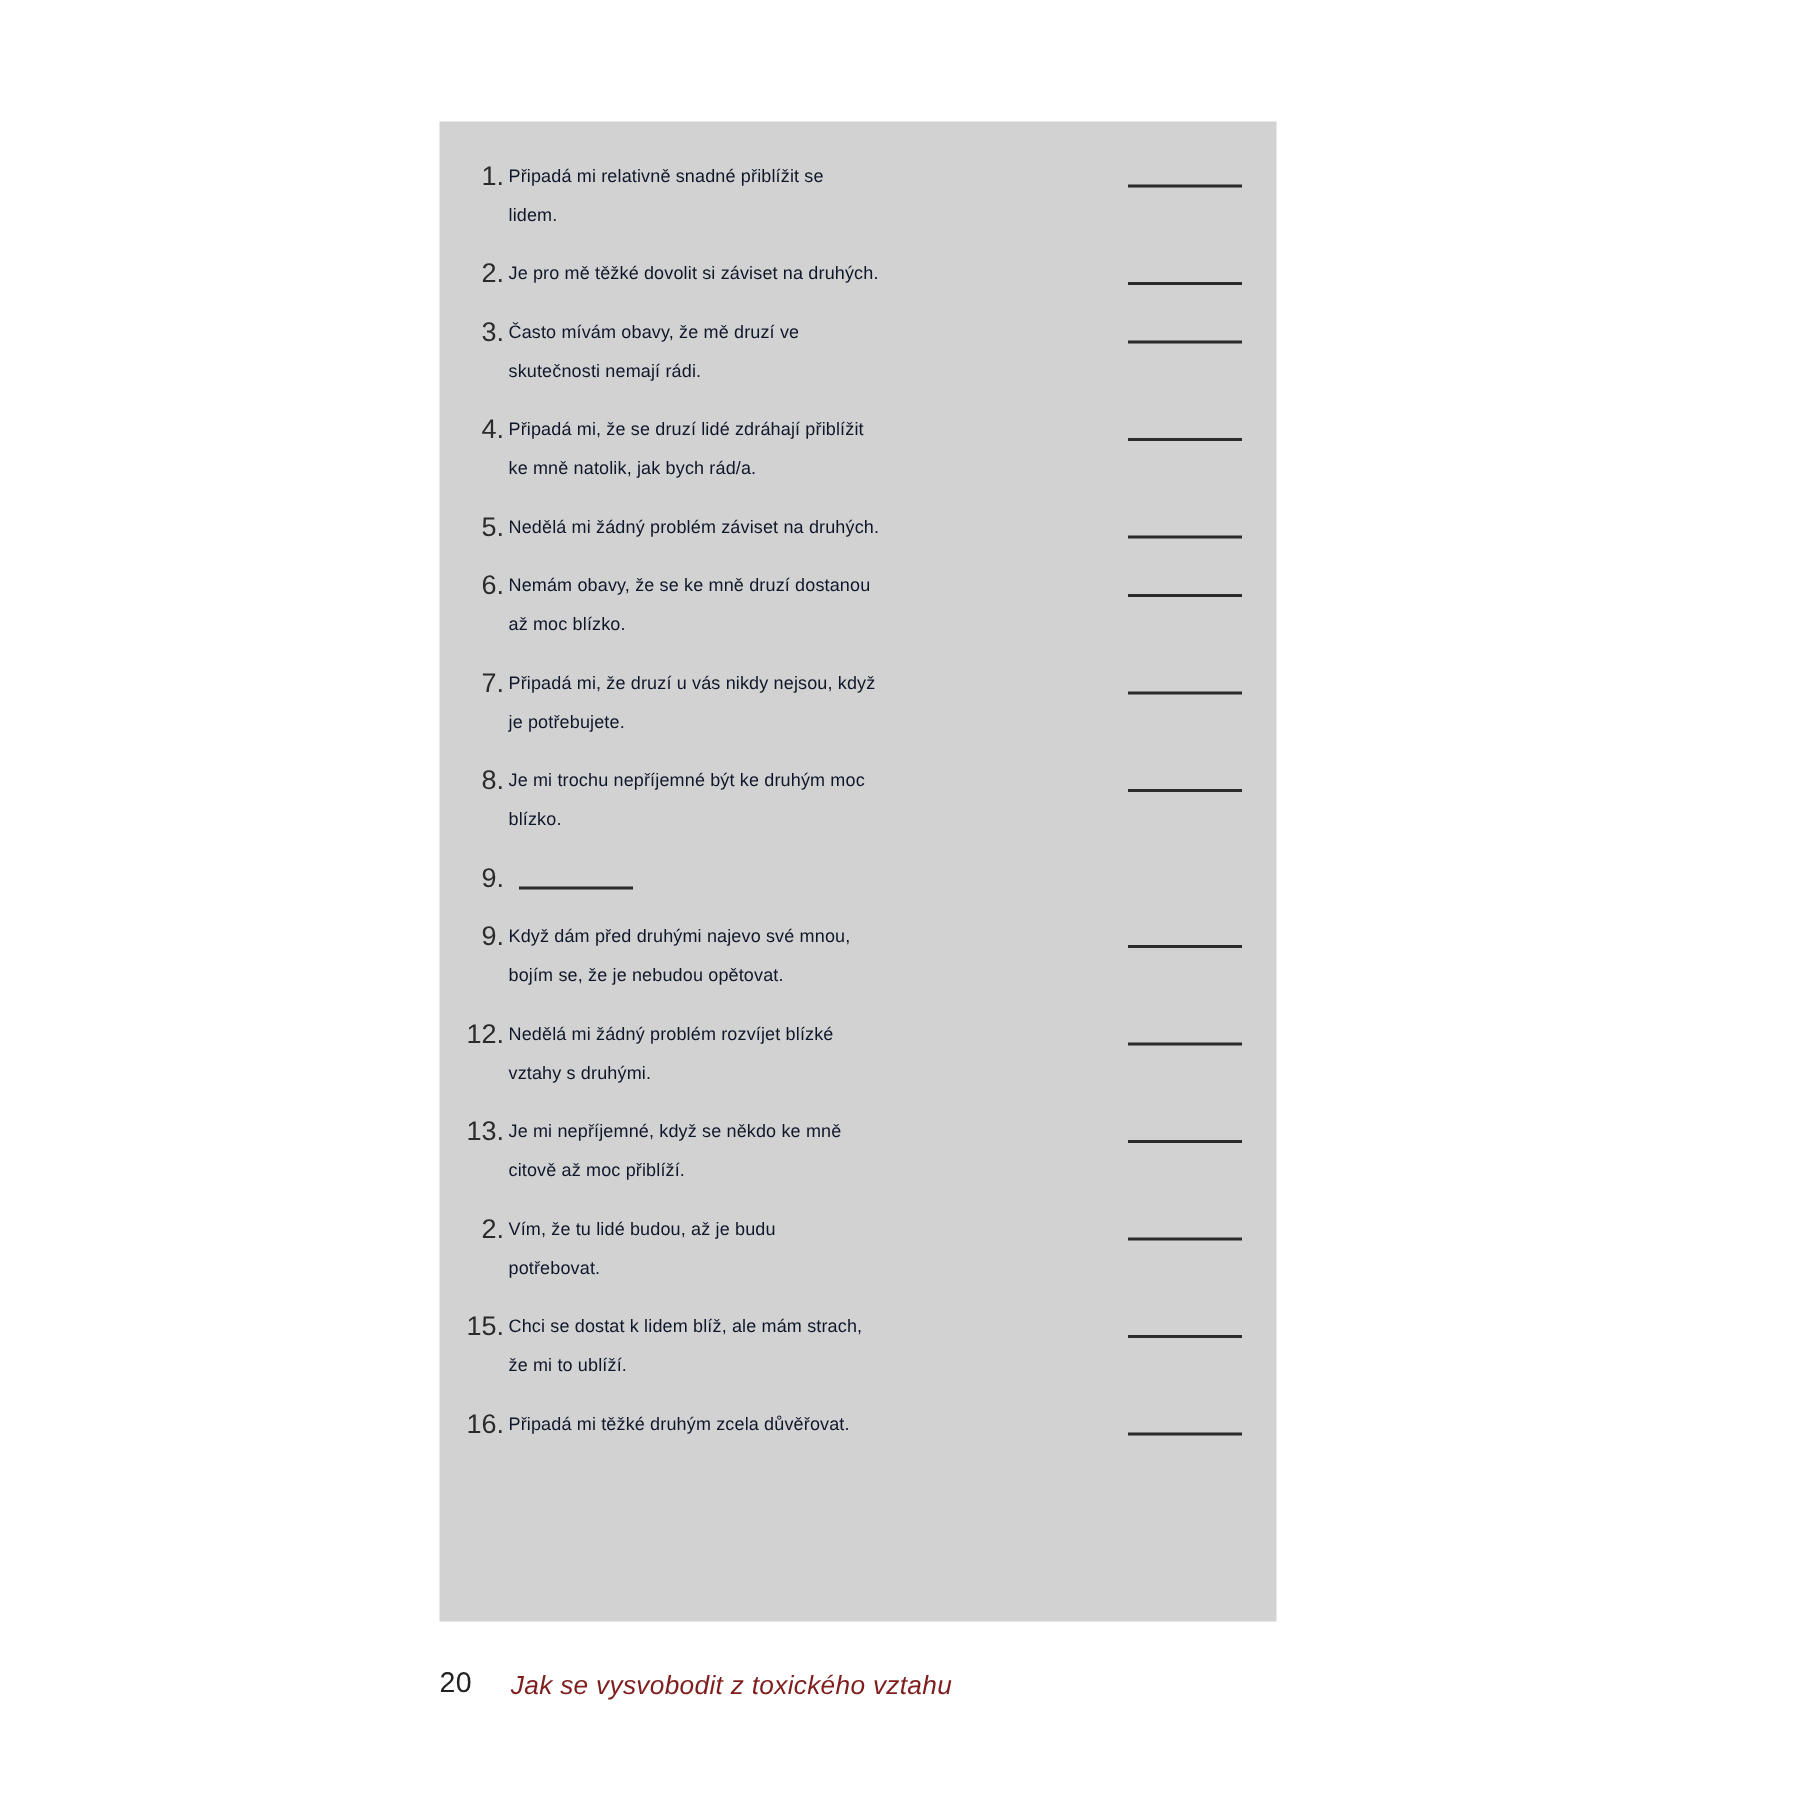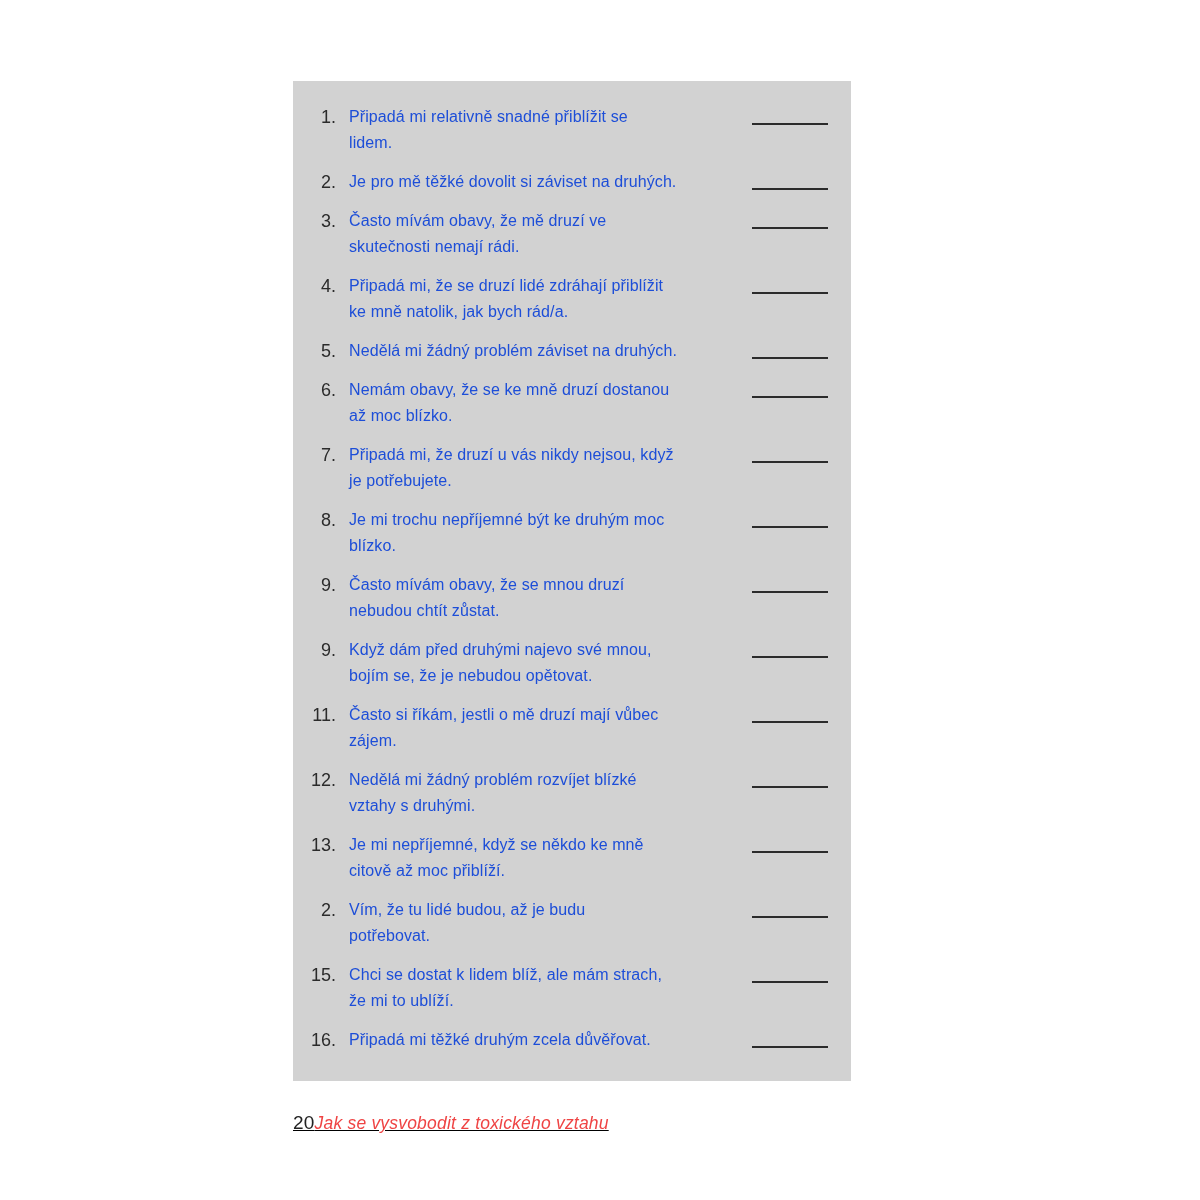--- a/index.html
+++ b/index.html
@@ -32,51 +32,51 @@
   }
   .q-num {
     flex: 0 0 27px;
     text-align: right;
     font-size: 18px;
     line-height: 26px;
     color: #2b2b2b;
   }
   .q-text {
     flex: 1 1 auto;
-    margin-left: 13px;
-    font-size: 16px;
+    margin-left: 3px;
+    font-size: 12px;
     line-height: 26px;
-    color: #1d4ed8;
+    color: #0f172a;
     white-space: pre-line;
     letter-spacing: 0.1px;
   }
   .q-blank {
     flex: 0 0 76px;
     height: 2px;
     background: #2b2b2b;
     margin-left: 10px;
     margin-top: 19px;
   }
   .footer {
     position: absolute;
     left: 293px;
     top: 1112px;
     display: flex;
     align-items: flex-end;
-    text-decoration: underline;
   }
   .footer-page-num {
     font-size: 19px;
     color: #222222;
     letter-spacing: 0.2px;
   }
   .footer-title {
+    margin-left: 26px;
     font-size: 17.5px;
     font-style: italic;
-    color: #ef4444;
+    color: #7f1d1d;
     letter-spacing: 0.2px;
   }
 </style>
 </head>
 <body>
 
 <div class="page">
 
   <div class="questionnaire-box" id="qbox">
 
@@ -129,38 +129,30 @@
 
     <div class="q-item">
       <span class="q-num">8.</span>
       <span class="q-text">Je mi trochu nepříjemné být ke druhým moc
 blízko.</span>
       <span class="q-blank"></span>
     </div>
 
     <div class="q-item">
       <span class="q-num">9.</span>
-      <span class="q-text">Často mívám obavy, že se mnou druzí
-nebudou chtít zůstat.</span>
       <span class="q-blank"></span>
     </div>
 
     <div class="q-item">
       <span class="q-num">9.</span>
       <span class="q-text">Když dám před druhými najevo své mnou,
 bojím se, že je nebudou opětovat.</span>
       <span class="q-blank"></span>
     </div>
 
-    <div class="q-item">
-      <span class="q-num">11.</span>
-      <span class="q-text">Často si říkám, jestli o mě druzí mají vůbec
-zájem.</span>
-      <span class="q-blank"></span>
-    </div>
 
     <div class="q-item">
       <span class="q-num">12.</span>
       <span class="q-text">Nedělá mi žádný problém rozvíjet blízké
 vztahy s druhými.</span>
       <span class="q-blank"></span>
     </div>
 
     <div class="q-item">
       <span class="q-num">13.</span>

